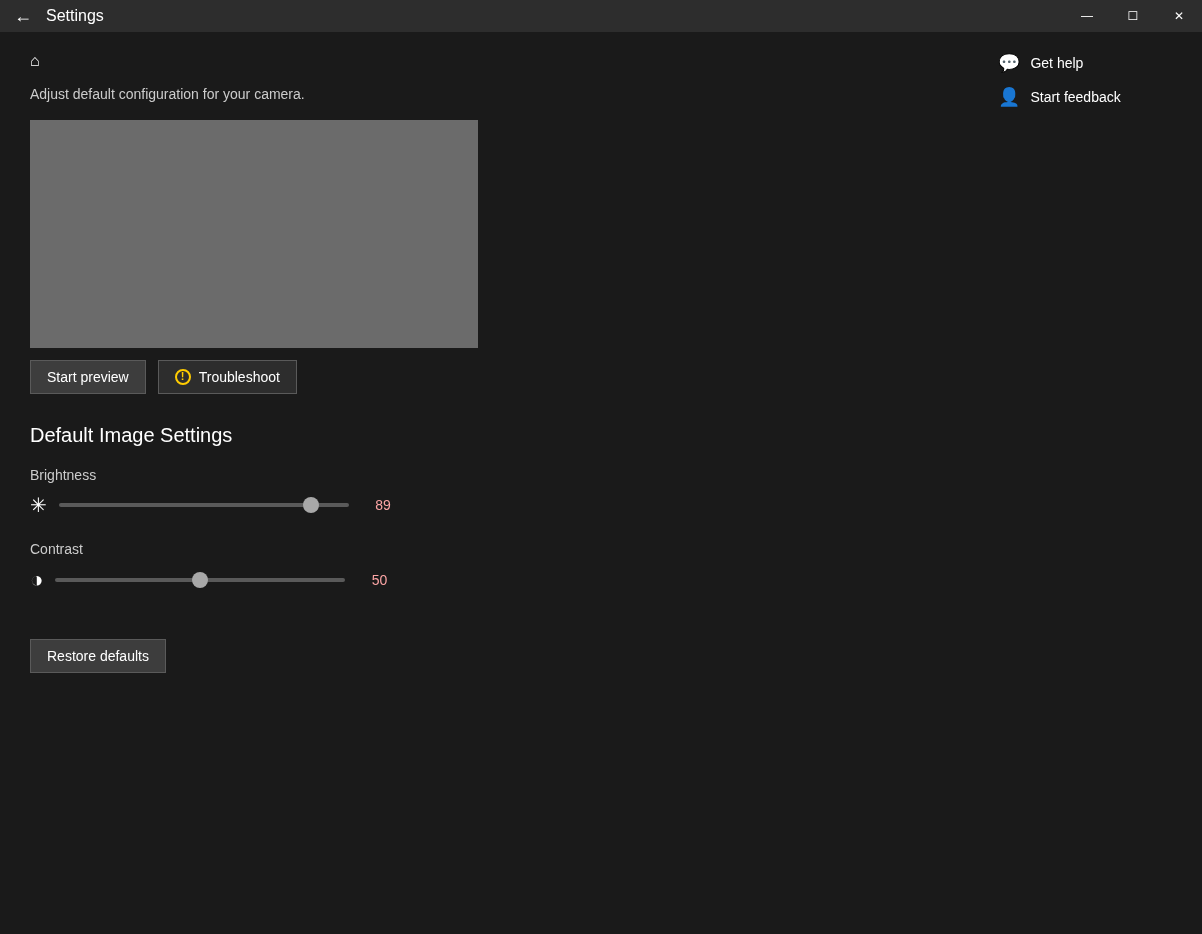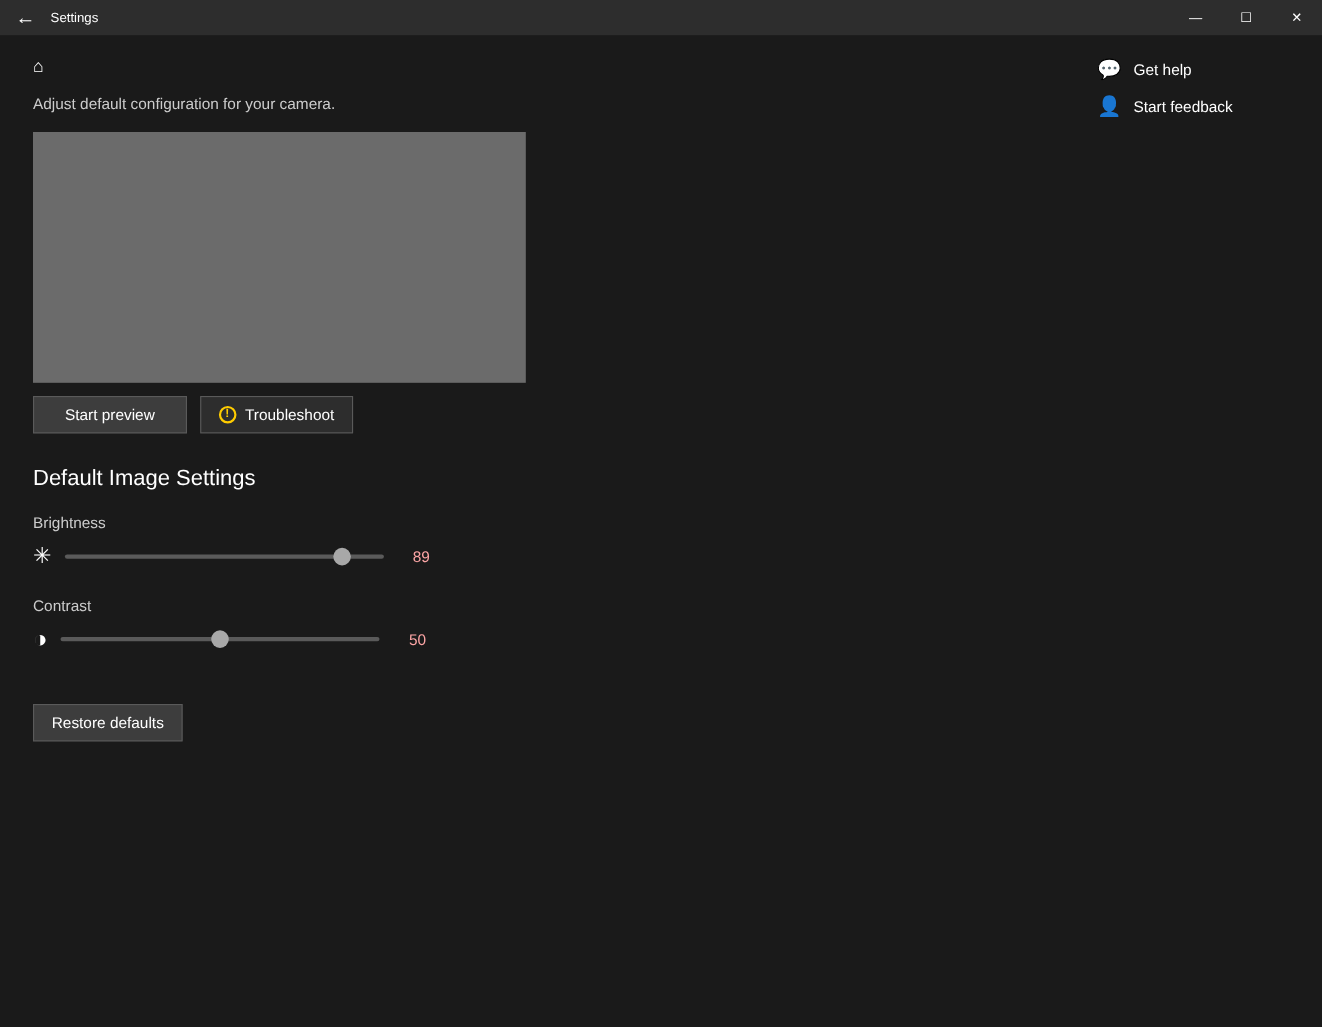--- a/index.html
+++ b/index.html
@@ -25,21 +25,21 @@
       justify-content: space-between;
       padding: 0 0 0 8px;
       flex-shrink: 0;
     }
     .titlebar-left {
       display: flex;
       align-items: center;
       gap: 8px;
     }
     .titlebar-title {
-      font-size: 12px;
+      font-size: 16px;
       color: #ffffff;
     }
     .titlebar-controls {
       display: flex;
       height: 32px;
     }
     .titlebar-btn {
       width: 46px;
       height: 32px;
       border: none;
@@ -103,21 +103,21 @@
       display: flex;
       gap: 12px;
       margin-bottom: 30px;
       align-items: center;
     }
 
     .btn-primary {
       background: #3d3d3d;
       color: #ffffff;
       border: 1px solid #5a5a5a;
-      padding: 8px 28px;
+      padding: 8px 16px;
       font-size: 14px;
       cursor: pointer;
       font-family: 'Segoe UI', sans-serif;
     }
 
     .btn-troubleshoot {
       background: #2d2d2d;
       color: #ffffff;
       border: 1px solid #5a5a5a;
       padding: 8px 16px;

